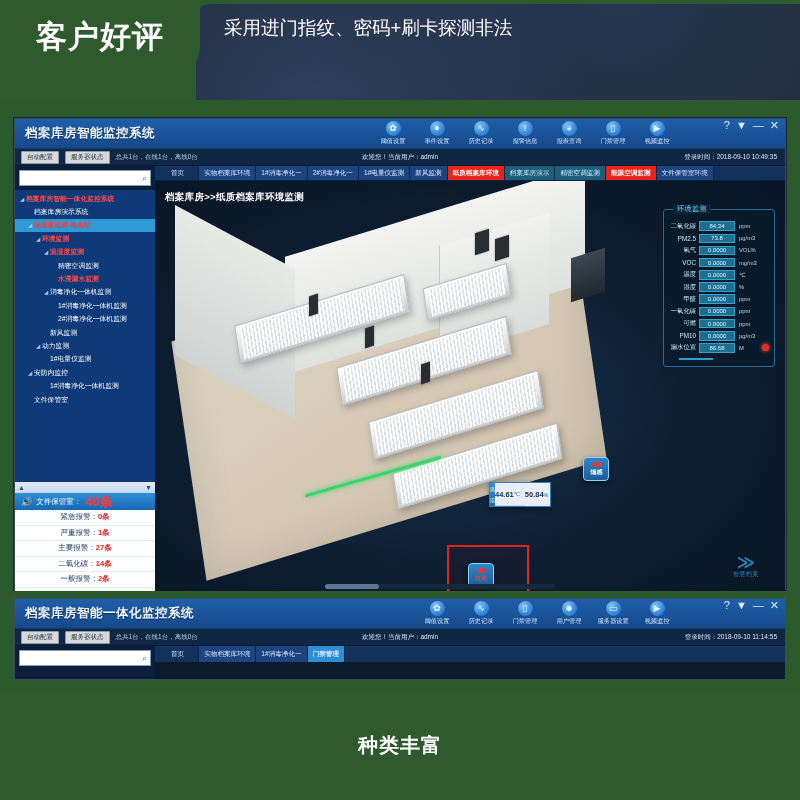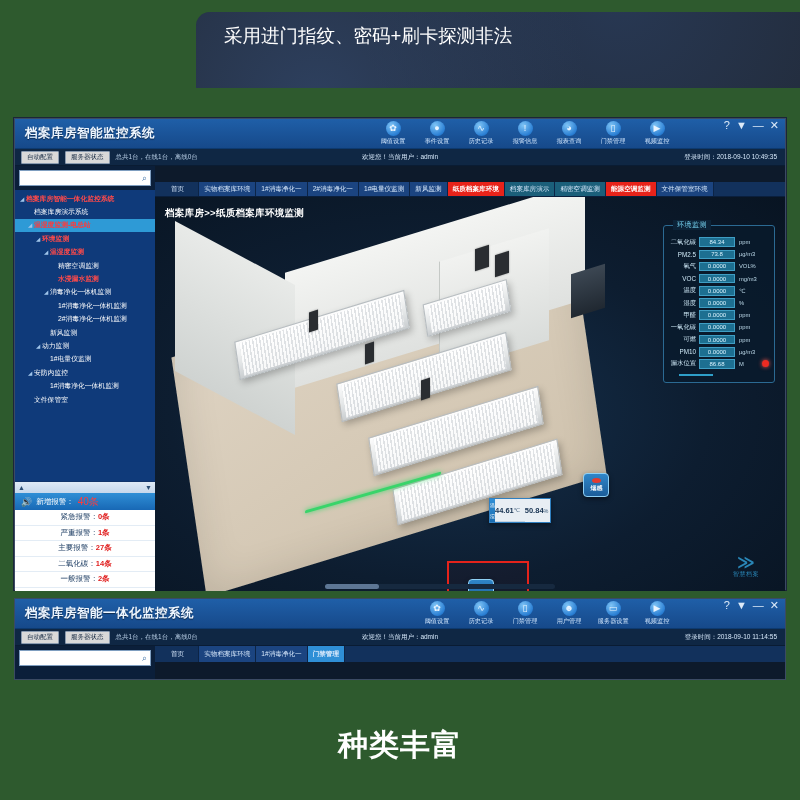--- a/index.html
+++ b/index.html
@@ -16,21 +16,21 @@
     position:absolute; left:0; top:0; width:200px; height:74px;
     background:#2e5a2e;
     border-radius:0 0 26px 0;
     display:flex; align-items:center; justify-content:center;
   }
   .banner-tab-text {
     color:#ffffff; font-size:31px; font-weight:bold; letter-spacing:1px;
     white-space:nowrap;
   }
   .banner-dark {
-    position:absolute; left:196px; top:12px; width:604px; height:76px;
+    position:absolute; left:196px; top:4px; width:604px; height:96px;
     background:#222b3a;
     border-radius:14px 0 0 0;
     overflow:hidden;
   }
   .banner-dark::after{
     content:""; position:absolute; left:0; top:0; width:100%; height:100%;
     background:
       radial-gradient(circle at 20% 120%, rgba(60,90,140,.45), transparent 55%),
       radial-gradient(circle at 70% -20%, rgba(50,80,130,.35), transparent 60%);
   }
@@ -119,29 +119,29 @@
 
   .alarmpanel { height:110px; background:#ffffff; border-top:1px solid #12356b; }
   .apbar { height:11px; background:linear-gradient(#dfeaf6,#c6d8ec); display:flex; align-items:center;
            justify-content:space-between; padding:0 3px; color:#2b4d74; font-size:7px; }
   .aphead {
     height:17px; background:linear-gradient(#2f8fd6,#1868b5); display:flex; align-items:center;
     padding-left:6px; gap:4px;
   }
   .aphead .spk { color:#fff; font-size:9px; }
   .aphead .t { color:#ffffff; font-size:7.5px; }
-  .aphead .n { color:#ff3b3b; font-size:10px; font-weight:normal; }
+  .aphead .n { color:#ff3b3b; font-size:13px; font-weight:bold; }
   .aprow {
     height:15.5px; display:flex; align-items:center; justify-content:center;
     border-bottom:1px solid #e3ecf5; font-size:7.5px; color:#1d3d63;text-align:right;
   }
   .aprow .n { color:#e01b1b; font-weight:bold; }
 
   
-  .maincol { flex:1; display:flex; flex-direction:column; background:#0d1a2b;margin-top:16px; }
+  .maincol { flex:1; display:flex; flex-direction:column; background:#0d1a2b; }
   .tabbar {
     height:15px; background:#12315c; display:flex; align-items:stretch; padding-left:2px;
     border-bottom:1px solid #0a1f3d;
   }
   .tab {
     display:flex; align-items:center; justify-content:center; padding:0 5px;
     font-size:6.6px; color:#d7e8fb; border-right:1px solid #0c2446; white-space:nowrap;
     cursor:pointer; background:#1b4480;
   }
   .tab.home { background:#12315c; padding:0 14px; }
@@ -287,28 +287,31 @@
     position:absolute; left:14px; top:598px; width:772px; height:82px;
     background:#0d1a2b; border:1px solid #3b4a63; overflow:hidden;
   }
   .tabbar2 { height:16px; background:#12315c; display:flex; padding-left:2px; }
 
   
   .footer {
     position:absolute; left:0; bottom:0; width:800px; height:110px;
     background:#2e5a2e; display:flex; align-items:center; justify-content:center; gap:28px;
   }
-  .footer span { color:#ffffff; font-size:30px; font-weight:bold; letter-spacing:1px; }
+  .footer span { color:#ffffff; font-size:20px; font-weight:bold; letter-spacing:1px; }
 </style>
 </head>
 <body>
 
 <div class="banner">
   <div class="banner-dark">
     <div class="banner-line bl1">采用进门指纹、密码+刷卡探测非法</div>
+  </div>
+  <div class="banner-tab">
+    <div class="banner-tab-text">客户好评</div>
   </div>
 </div>
 
 <div class="app-window">
 
   <div class="titlebar">
     <div class="app-title">档案库房智能监控系统</div>
 
     <div class="toolbar">
       <div class="tool">
@@ -437,21 +440,21 @@
           </div>
         </div>
 
       <div class="alarmpanel">
         <div class="apbar">
           <span>▲</span>
           <span>▼</span>
         </div>
         <div class="aphead">
           <span class="spk">🔊</span>
-          <span class="t">新增报警：</span>
+          <span class="t">文件保管室：</span>
           <span class="n">40条</span>
         </div>
         <div id="alarmrows">
             <div class="aprow">
               <span>紧急报警：</span>
               <span class="n">0条</span>
             </div>
             <div class="aprow">
               <span>严重报警：</span>
               <span class="n">1条</span>

